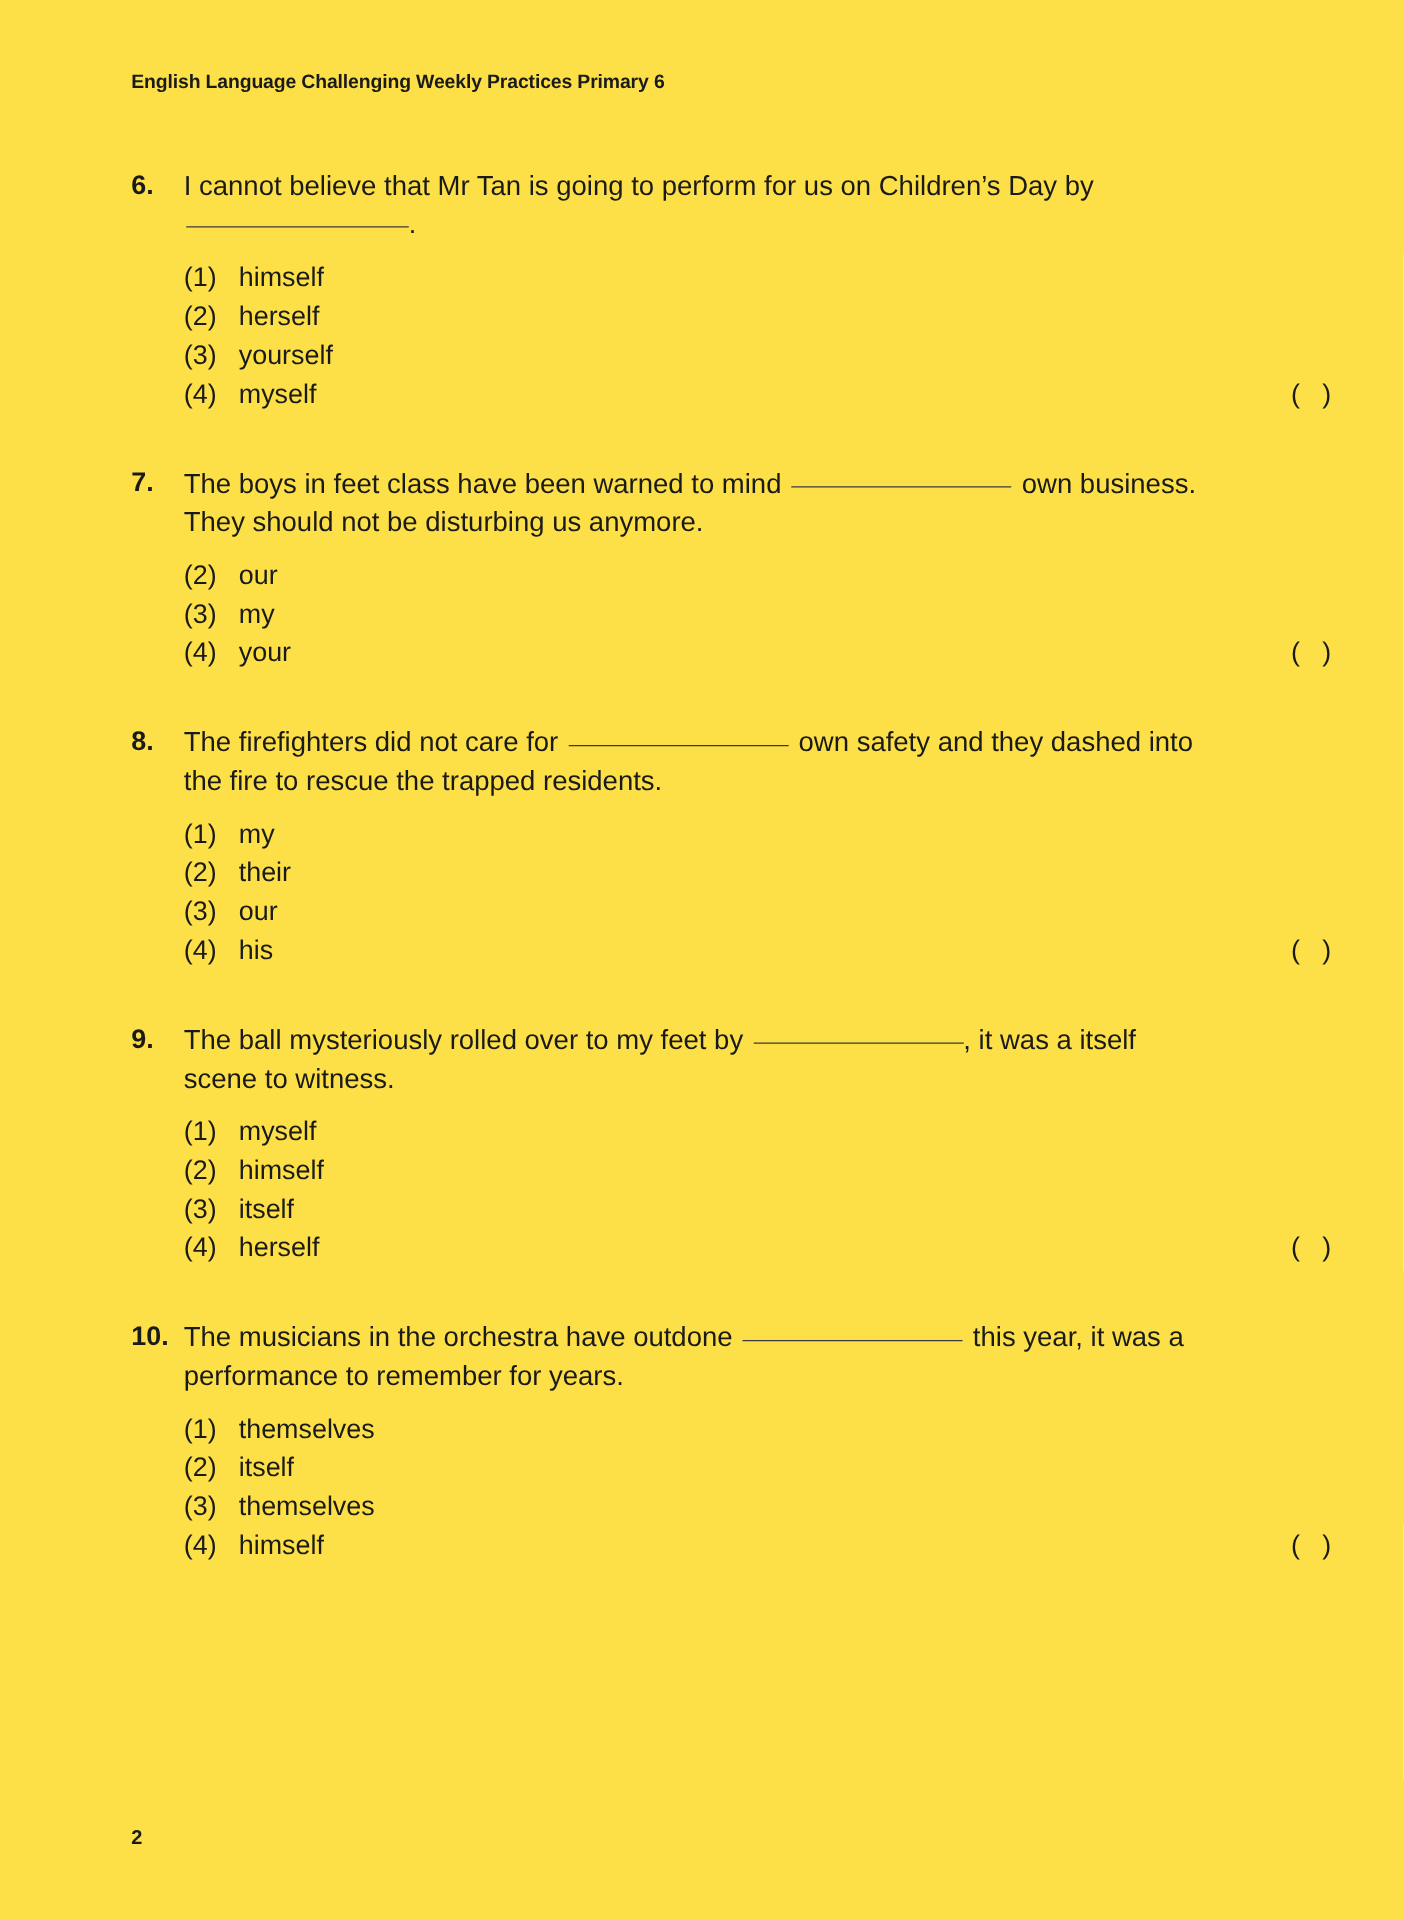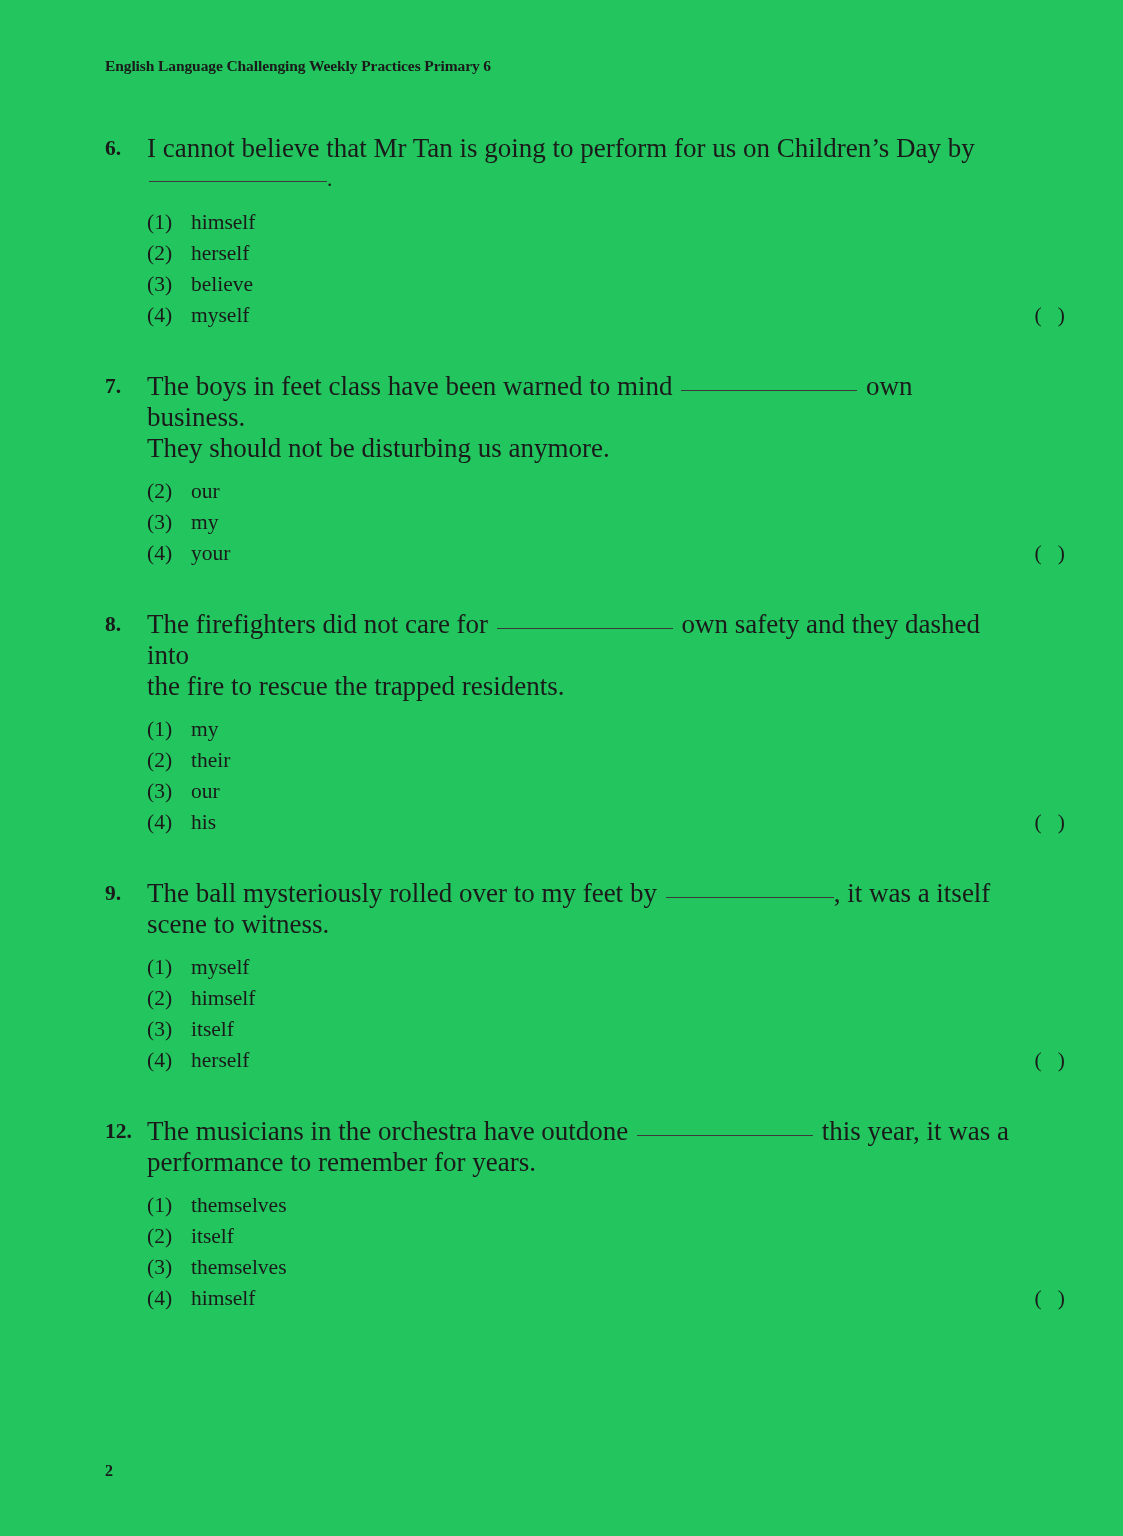--- a/index.html
+++ b/index.html
@@ -8,24 +8,23 @@
     background: #ffffff;
   }
   body {
     font-family: "Liberation Sans", sans-serif;
     color: #1a1a1a;
   }
   .page {
     position: relative;
     width: 1123px;
     height: 1536px;
-    background: #22c55e;
+    background: #fde047;
     overflow: hidden;
     box-sizing: border-box;
-    font-family: Liberation Serif, serif;
   }
   .header {
     position: absolute;
     top: 57px;
     left: 105px;
     font-size: 15.5px;
     font-weight: bold;
     letter-spacing: -0.1px;
     color: #1a1a1a;
     white-space: nowrap;
@@ -48,21 +47,21 @@
     left: 0;
     top: 0;
     width: 40px;
     font-size: 21.5px;
     line-height: 31px;
     font-weight: bold;
     color: #1a1a1a;
   }
   .q-text {
     margin-left: 42px;
-    font-size: 27px;
+    font-size: 22px;
     line-height: 31px;
     color: #1a1a1a;
   }
   .blank {
     display: inline-block;
     border-bottom: 1.6px solid #3a3a3a;
     vertical-align: 4px;
     margin: 0 2px;
   }
   .blank.w-long { width: 176px; }
@@ -132,21 +131,21 @@
         <div class="q6-blank-line"><span class="blank w-q6 tight-right"></span><span>.</span></div>
       </div>
       <div class="options">
         <div class="option">
           <span class="opt-key">(1)</span><span class="opt-label">himself</span>
         </div>
         <div class="option">
           <span class="opt-key">(2)</span><span class="opt-label">herself</span>
         </div>
         <div class="option">
-          <span class="opt-key">(3)</span><span class="opt-label">believe</span>
+          <span class="opt-key">(3)</span><span class="opt-label">yourself</span>
         </div>
         <div class="option">
           <span class="opt-key">(4)</span><span class="opt-label">myself</span>
           <span class="answer-box"><span>(</span>&nbsp;&nbsp;&nbsp;<span>)</span></span>
         </div>
       </div>
     </div>
 
     <div class="question">
       <div class="q-body">
@@ -209,21 +208,21 @@
         </div>
         <div class="option">
           <span class="opt-key">(4)</span><span class="opt-label">herself</span>
           <span class="answer-box"><span>(</span>&nbsp;&nbsp;&nbsp;<span>)</span></span>
         </div>
       </div>
     </div>
 
     <div class="question">
       <div class="q-body">
-        <span class="q-num">12.</span>
+        <span class="q-num">10.</span>
         <div class="q-text"><span>The musicians in the orchestra have outdone</span> <span class="blank w-long"></span> <span>this year, it was a</span></div>
         <div class="q-text">performance to remember for years.</div>
       </div>
       <div class="options">
         <div class="option">
           <span class="opt-key">(1)</span><span class="opt-label">themselves</span>
         </div>
         <div class="option">
           <span class="opt-key">(2)</span><span class="opt-label">itself</span>
         </div>

